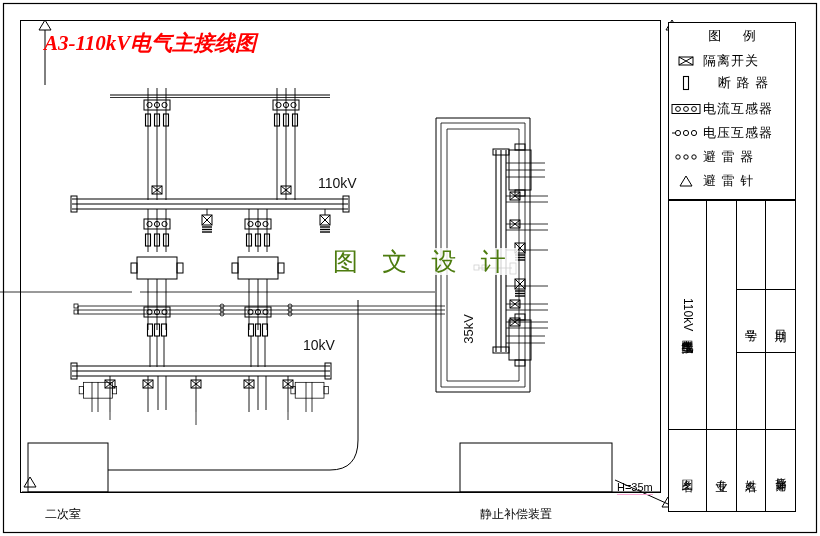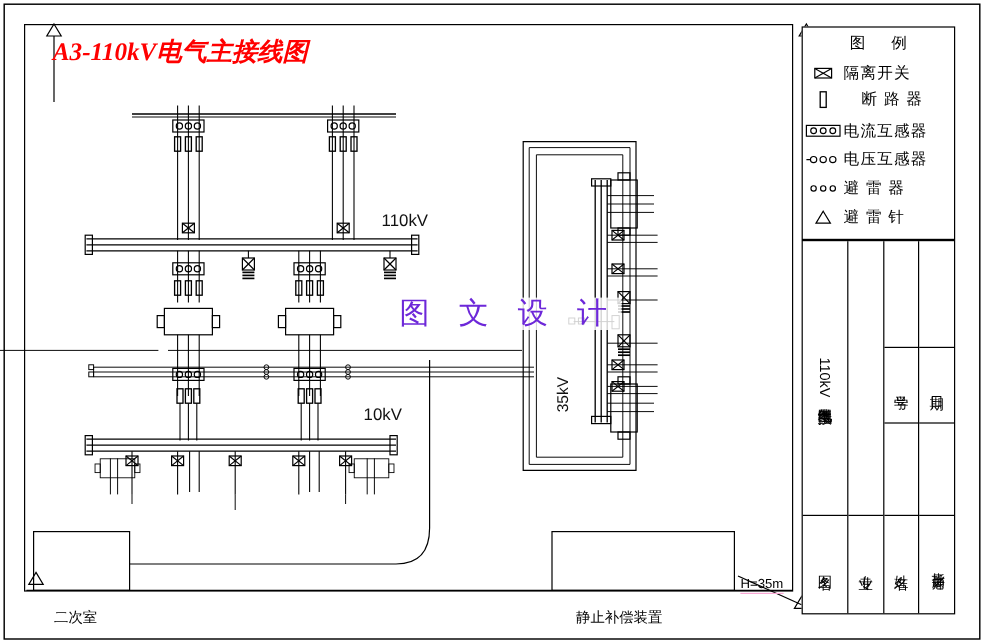--- a/index.html
+++ b/index.html
@@ -31,21 +31,21 @@
   }
   #label-h35m{left:617px;top:482px;font-size:11px;border-bottom:1px solid #f9a8d4;padding-bottom:1px;}
   .room-label{font-size:12px;color:#000;margin-top:40px;}
   #label-secondary-room{left:45px;top:468px;}
   #label-svc{left:480px;top:468px;}
 
   
   #watermark{
     left:330px;top:248px;
     font-family:"Liberation Serif","DejaVu Serif",serif;
-    font-size:25px;color:#6d28d9;letter-spacing:9px;
+    font-size:25px;color:#4d7c0f;letter-spacing:9px;
     background:rgba(255,255,255,0.82);padding:1px 3px;
   }
 
   
   #legend-box{
     position:absolute;left:668px;top:22px;width:128px;height:178px;
     border:1px solid #000;box-sizing:border-box;background:#fff;
   }
   #legend-title{
     position:absolute;left:0;top:4px;width:100%;text-align:center;

